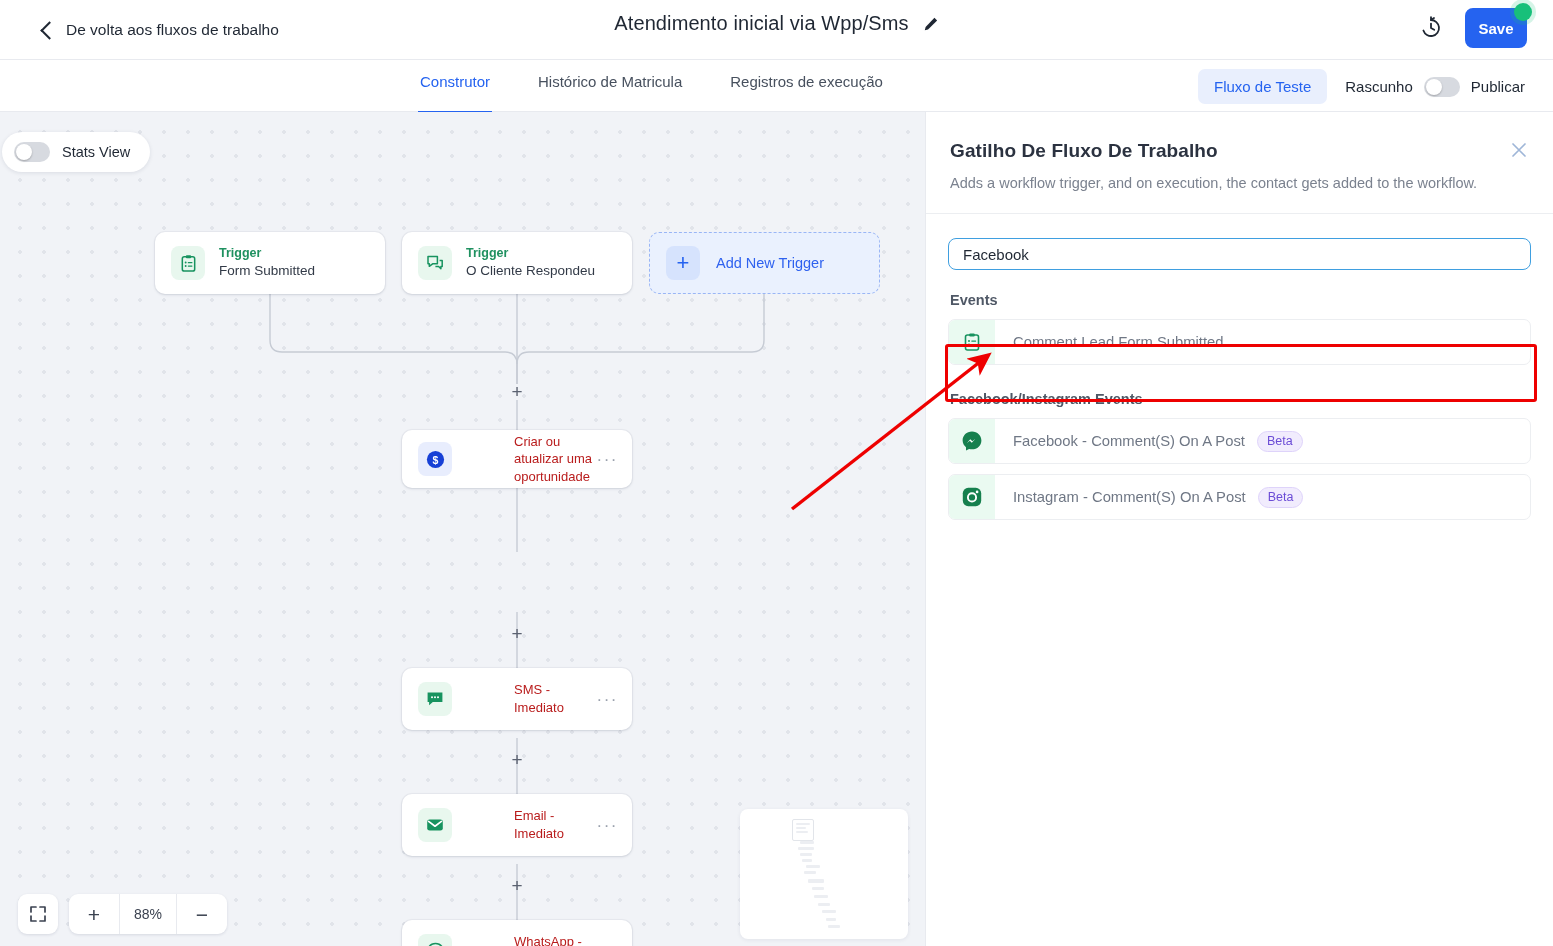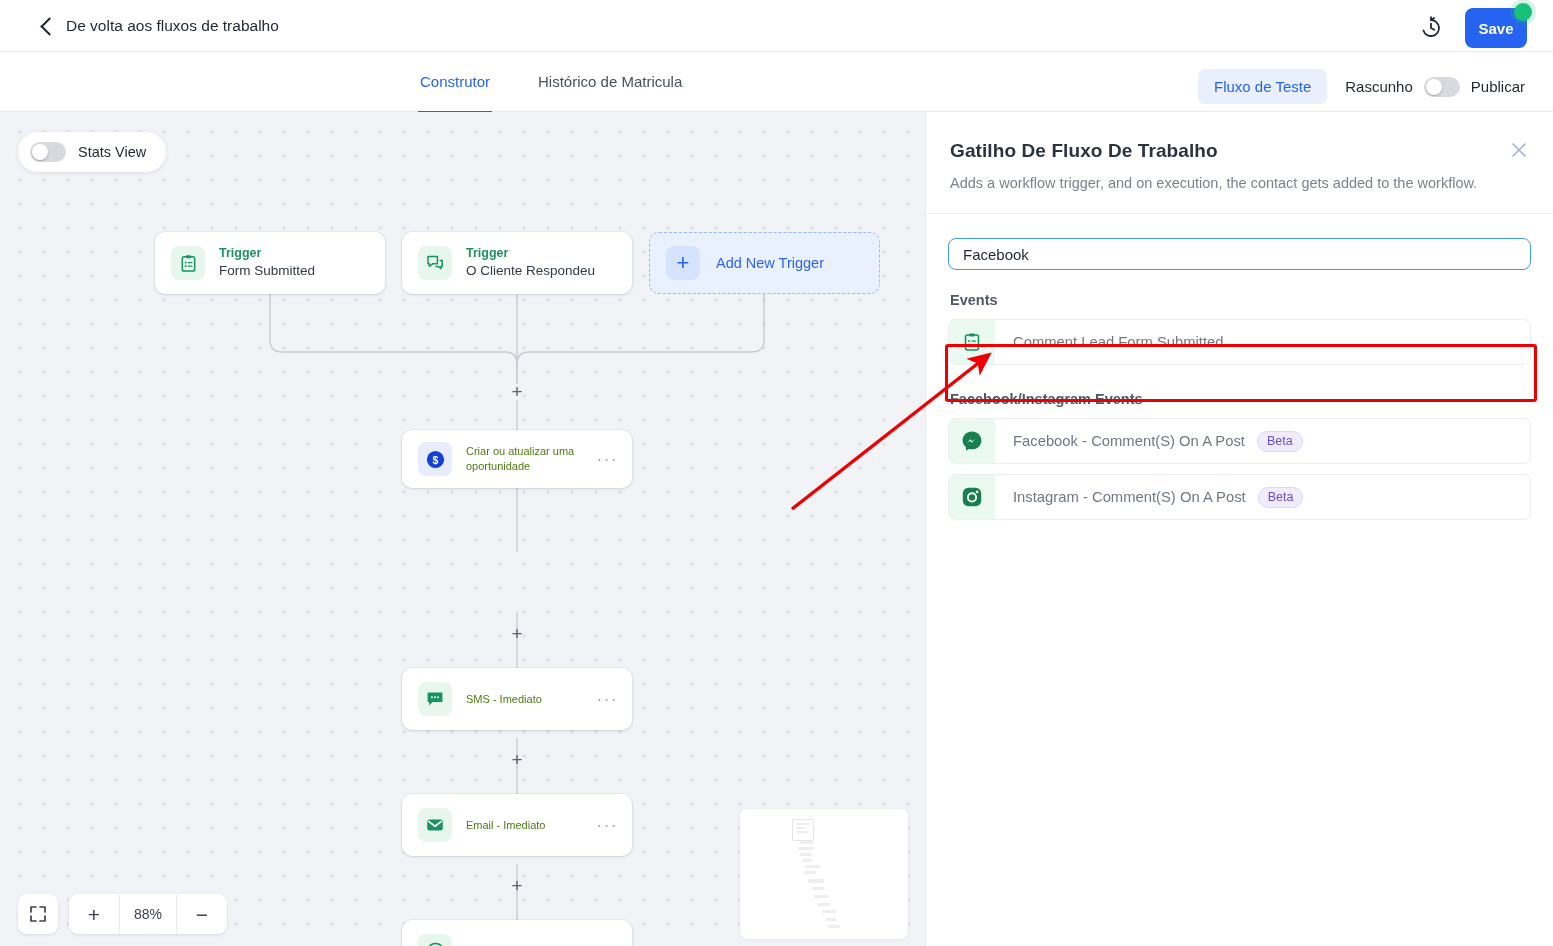--- a/index.html
+++ b/index.html
@@ -6,21 +6,21 @@
   html, body {
     width: 1553px; height: 946px;
     font-family: "Liberation Sans", sans-serif;
     background: #ffffff;
     overflow: hidden;
   }
   #app { position: relative; width: 1553px; height: 946px; }
 
   
   .topbar {
-    position: absolute; top: 0; left: 0; width: 1553px; height: 52px;
+    position: absolute; top: 0; left: 0; width: 1553px; height: 60px;
     background: #fff; border-bottom: 1px solid #e8eaef;
     display: flex; align-items: center;
   }
   .back-link {
     display: flex; align-items: center; gap: 12px;
     margin-left: 40px; cursor: pointer;
   }
   .chev {
     width: 14px; height: 14px; position: relative;
   }
@@ -94,42 +94,42 @@
   
   .canvas {
     position: absolute; top: 112px; left: 0; width: 925px; height: 834px;
     background-color: #f1f3f7;
     background-image: radial-gradient(#e1e4ea 1.6px, transparent 1.7px);
     background-size: 24px 24px;
     background-position: 8px 8px;
     overflow: hidden;
   }
   .stats-toggle {
-    position: absolute; top: 20px; left: 18px;
+    position: absolute; top: 20px; left: 2px;
     background: #fff; border-radius: 22px; height: 40px;
     display: flex; align-items: center; gap: 12px; padding: 0 20px 0 12px;
     box-shadow: 0 1px 4px rgba(20,30,60,.10); cursor: pointer;
   }
   .stats-toggle .label { font-size: 14.5px; color: #1f2733; }
 
   
   .node {
     position: absolute; background: #fff; border-radius: 10px;
     box-shadow: 0 1px 3px rgba(25,35,70,.13), 0 0 0 1px rgba(25,35,70,.035);
     display: flex; align-items: center; cursor: pointer;
   }
   .node .ico {
     width: 34px; height: 34px; border-radius: 8px; background: #e8f7ee;
     display: flex; align-items: center; justify-content: center; flex: none;
     margin-left: 16px;
   }
   .node .body { margin-left: 14px; flex: 1; min-width: 0; }
   .trig-kind { font-size: 12.5px; color: #1f9160; font-weight: 600; line-height: 1.35; }
   .trig-name { font-size: 13.5px; color: #323a47; line-height: 1.4; }
-  .node-title { font-size: 11px; color: #4d7c0f; line-height: 1.35; }
+  .node-title { font-size: 13px; color: #b91c1c; line-height: 1.35; margin-left: 48px; }
   .dots3 {
     color: #9aa1ad; font-size: 17px; letter-spacing: 1.5px;
     margin-right: 14px; flex: none; line-height: 1; cursor: pointer;
   }
 
   .add-trigger {
     position: absolute; border: 1.6px dashed #9ab6f5; border-radius: 10px;
     background: #eaf1fe; display: flex; align-items: center; cursor: pointer;
   }
   .add-trigger .plusbox {
@@ -221,38 +221,45 @@
 <body>
 
 <div id="app">
 
   <div class="topbar">
     <div class="back-link">
       <span class="chev"></span>
       <span class="back-text">De volta aos fluxos de trabalho</span>
     </div>
 
+    <div class="doc-title-wrap">
+      <span class="doc-title">Atendimento inicial via Wpp/Sms</span>
+      <svg class="pencil-icon" viewBox="0 0 16 16">
+        <path d="M11.6 1.7 L14.3 4.4 L5.2 13.5 L2 14.3 L2.8 11.1 Z" fill="#1f2733"></path>
+      </svg>
+    </div>
 
     <div class="topbar-right">
       <svg class="history-icon" viewBox="0 0 24 24">
         <path d="M12 4a8 8 0 1 1-7.6 10.5" fill="none" stroke="#1f2733" stroke-width="1.8" stroke-linecap="round"></path>
         <path d="M12 4 L12 1.2 M12 4 L15 2" fill="none" stroke="#1f2733" stroke-width="1.8" stroke-linecap="round"></path>
         <path d="M12 7.6 L12 12 L15.2 13.8" fill="none" stroke="#1f2733" stroke-width="1.8" stroke-linecap="round" stroke-linejoin="round"></path>
       </svg>
       <div class="save-wrap">
         <button class="save-btn">Save</button>
         <span class="save-dot"></span>
       </div>
     </div>
   </div>
 
   <div class="tabbar">
     <div class="tabs">
       <div class="tab active">Construtor</div>
       <div class="tab">Histórico de Matricula</div>
+      <div class="tab">Registros de execução</div>
     </div>
     <div class="tabbar-right">
       <button class="test-flow-btn">Fluxo de Teste</button>
       <div class="pub-group">
         <span class="pub-label">Rascunho</span>
         <span class="switch">
             <span class="knob"></span>
           </span>
         <span class="pub-label">Publicar</span>
       </div>

